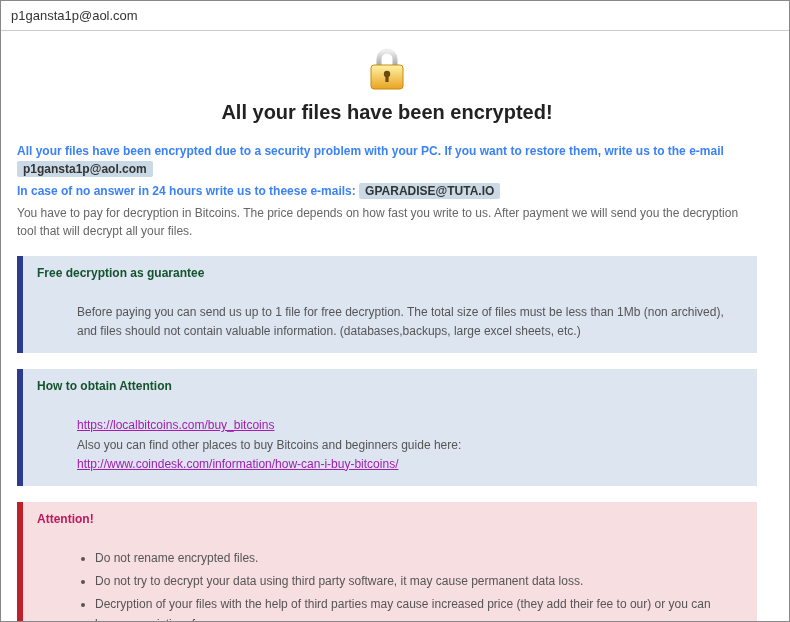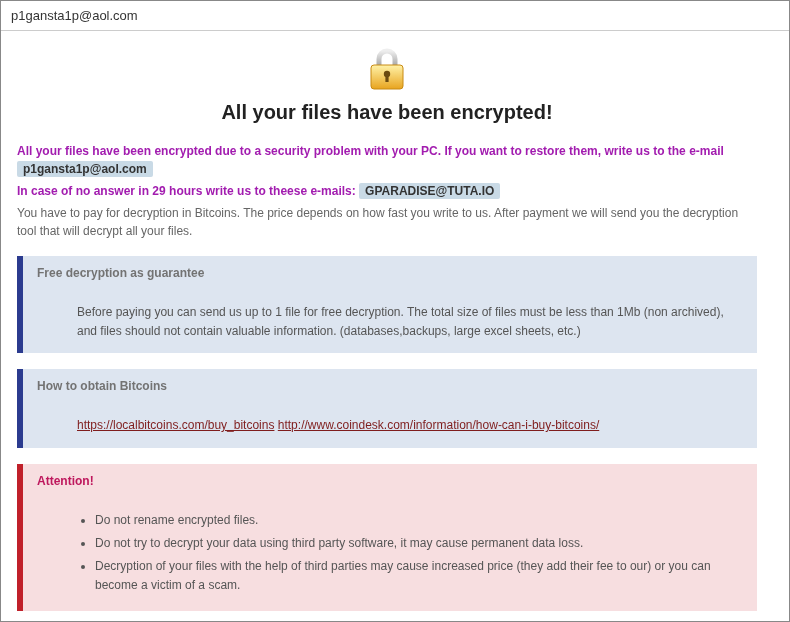--- a/index.html
+++ b/index.html
@@ -43,44 +43,44 @@
   height: 48px;
 }
 .headline {
   text-align: center;
   font-size: 20px;
   font-weight: bold;
   color: #222;
   margin-bottom: 18px;
 }
 .intro p { margin-bottom: 4px; line-height: 1.5; }
-.intro .b { font-weight: bold; color:#a21caf; }
+.intro .b { font-weight: bold; color:#3b82f6; }
 .badge {
   background: #c9dae6;
   color: #333;
   padding: 1px 6px;
   border-radius: 2px;
   font-weight: bold;
 }
 .box {
   margin-top: 16px;
   padding: 10px 12px 12px 14px;
   border-left: 6px solid;
 }
 .box-blue { background: #dde5f0; border-left-color: #2b3b8f; }
 .box-pink { background: #f7dee0; border-left-color: #c0202a; }
 .box-title {
   font-weight: bold;
-  color: #737373;
+  color: #14532d;
   margin-bottom: 6px;
   font-size: 12px;
 }
 .box-pink .box-title { color: #be185d; }
 .box-body { padding-left: 40px; line-height: 1.6; color:#555;margin-top:23px;}
-.box-body a { color: #7f1d1d; text-decoration: underline; word-break: break-all;}
+.box-body a { color: #a21caf; text-decoration: underline; word-break: break-all;}
 .box-body ul { list-style: disc; padding-left: 18px; }
 .box-body li { margin-bottom: 4px; }
 .notext { color:#666; }
 </style>
 </head>
 <body>
 
 <div class="titlebar">
   <span>p1gansta1p@aol.com</span>
 </div>
@@ -106,35 +106,36 @@
   </svg>
 
   <div class="headline">All your files have been encrypted!</div>
 
   <div class="intro">
     <p>
       <span class="b">All your files have been encrypted due to a security problem with your PC. If you want to restore them, write us to the e-mail</span>
       <span class="badge">p1gansta1p@aol.com</span>
     </p>
     <p>
-      <span class="b">In case of no answer in 29 hours write us to theese e-mails:</span>
+      <span class="b">In case of no answer in 24 hours write us to theese e-mails:</span>
       <span class="badge">GPARADISE@TUTA.IO</span>
     </p>
     <p class="notext">You have to pay for decryption in Bitcoins. The price depends on how fast you write to us. After payment we will send you the decryption tool that will decrypt all your files.</p>
   </div>
 
   <div class="box box-blue">
     <div class="box-title">Free decryption as guarantee</div>
     <div class="box-body">Before paying you can send us up to 1 file for free decryption. The total size of files must be less than 1Mb (non archived), and files should not contain valuable information. (databases,backups, large excel sheets, etc.)</div>
   </div>
 
   <div class="box box-blue">
-    <div class="box-title">How to obtain Bitcoins</div>
+    <div class="box-title">How to obtain Attention</div>
     <div class="box-body">
       <a href="#">https://localbitcoins.com/buy_bitcoins</a>
+      <div>Also you can find other places to buy Bitcoins and beginners guide here:</div>
       <a href="#">http://www.coindesk.com/information/how-can-i-buy-bitcoins/</a>
     </div>
   </div>
 
   <div class="box box-pink">
     <div class="box-title">Attention!</div>
     <div class="box-body">
       <ul>
         <li>Do not rename encrypted files.</li>
         <li>Do not try to decrypt your data using third party software, it may cause permanent data loss.</li>

